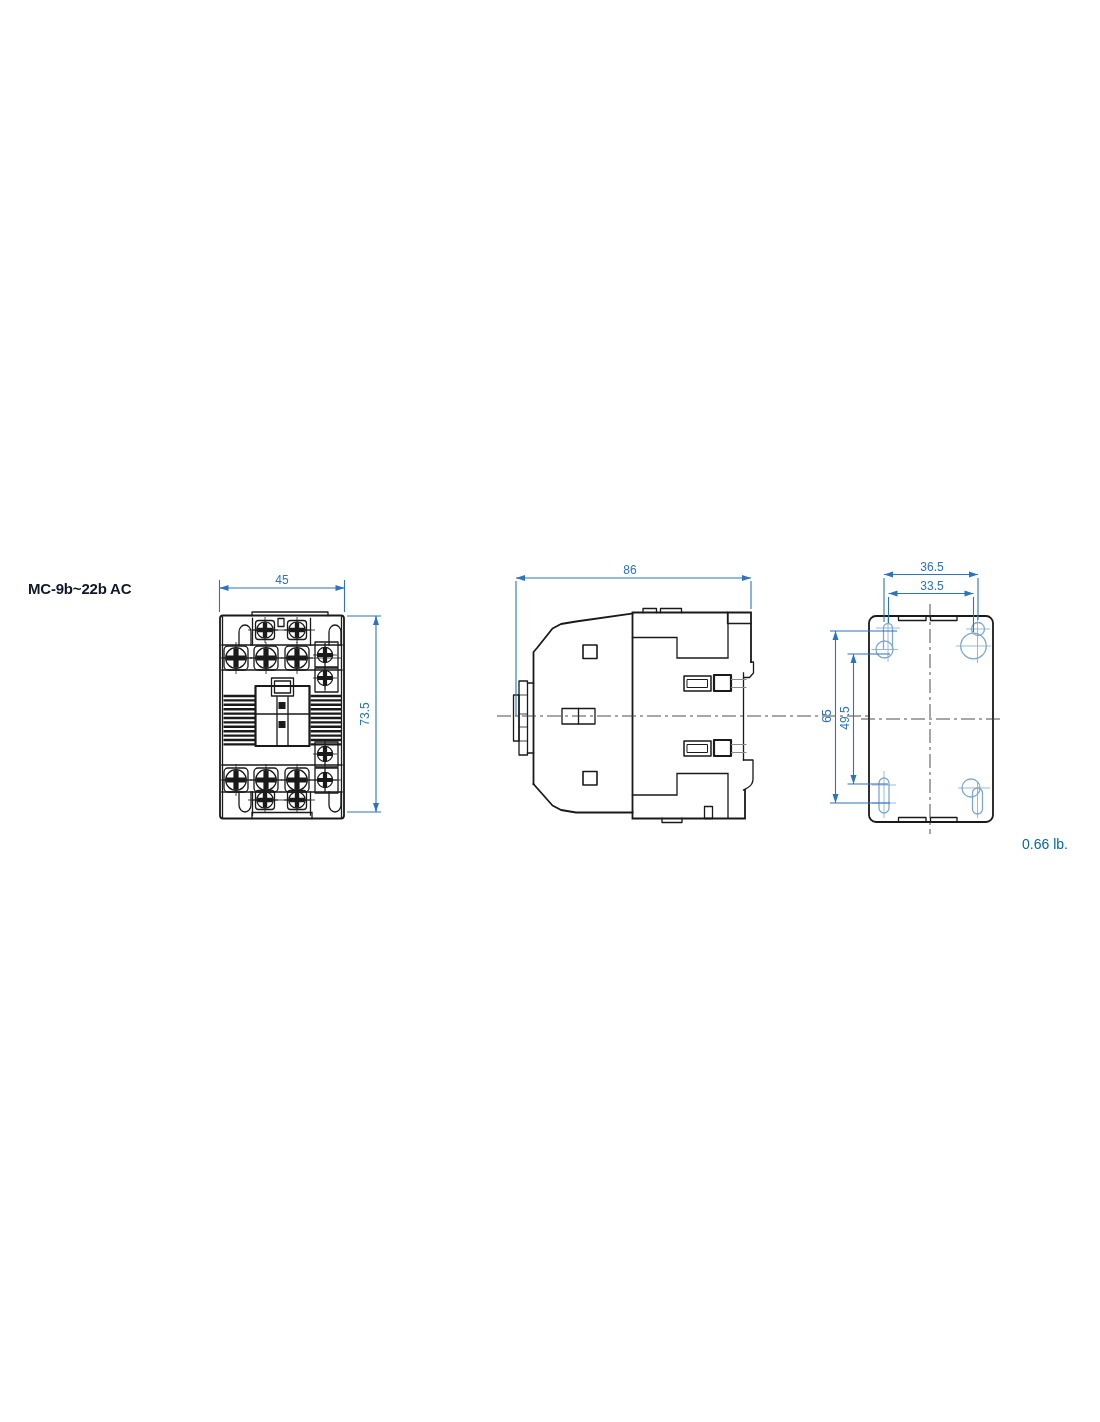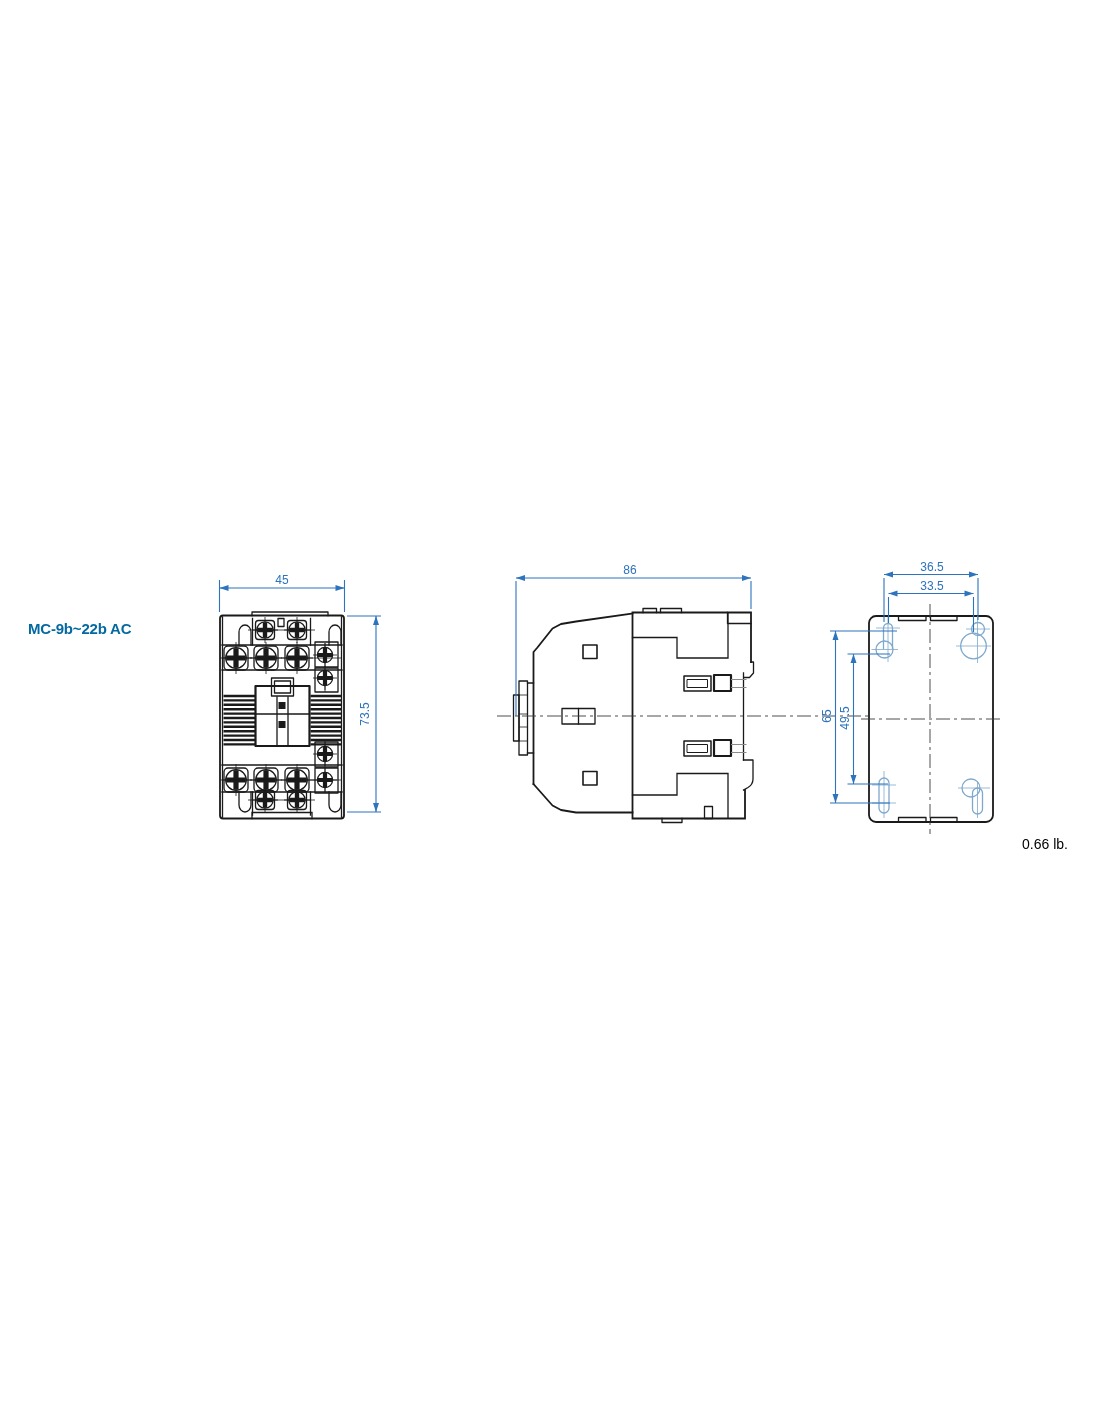--- a/index.html
+++ b/index.html
@@ -1,20 +1,20 @@
 <!DOCTYPE html>
 <html><head>
 <meta charset="utf-8">
 <style>
   html,body{margin:0;padding:0;background:#ffffff;}
   .canvas{position:relative;width:1100px;height:1422px;background:#ffffff;overflow:hidden;
           font-family:"Liberation Sans",sans-serif;}
   .title{position:absolute;left:28px;top:580px;font-size:15px;font-weight:bold;
-         color:#0369a1;letter-spacing:-0.2px;margin-top:40px;}
-  .weight{position:absolute;left:1022px;top:836px;font-size:14px;color:#000000;}
+         color:#0f172a;letter-spacing:-0.2px;}
+  .weight{position:absolute;left:1022px;top:836px;font-size:14px;color:#0369a1;}
   svg{position:absolute;left:0;top:0;}
   .outline{fill:none;stroke:#1a1a1a;stroke-width:1.8;stroke-linejoin:round;stroke-linecap:square;}
   .med{fill:none;stroke:#1a1a1a;stroke-width:1.3;stroke-linejoin:round;stroke-linecap:square;}
   .med2{fill:none;stroke:#1a1a1a;stroke-width:2.2;stroke-linejoin:round;}
   .thin{fill:none;stroke:#1a1a1a;stroke-width:0.8;}
   .fin{fill:none;stroke:#1a1a1a;stroke-width:2.4;}
   .gray{fill:none;stroke:#8a8a8a;stroke-width:1;}
   .cl{fill:none;stroke:#3a3a3a;stroke-width:0.9;stroke-dasharray:14 4 3 4;}
   .dim{fill:none;stroke:#2d73bd;stroke-width:1.1;}
   .dimfill{fill:#2d73bd;stroke:none;}

